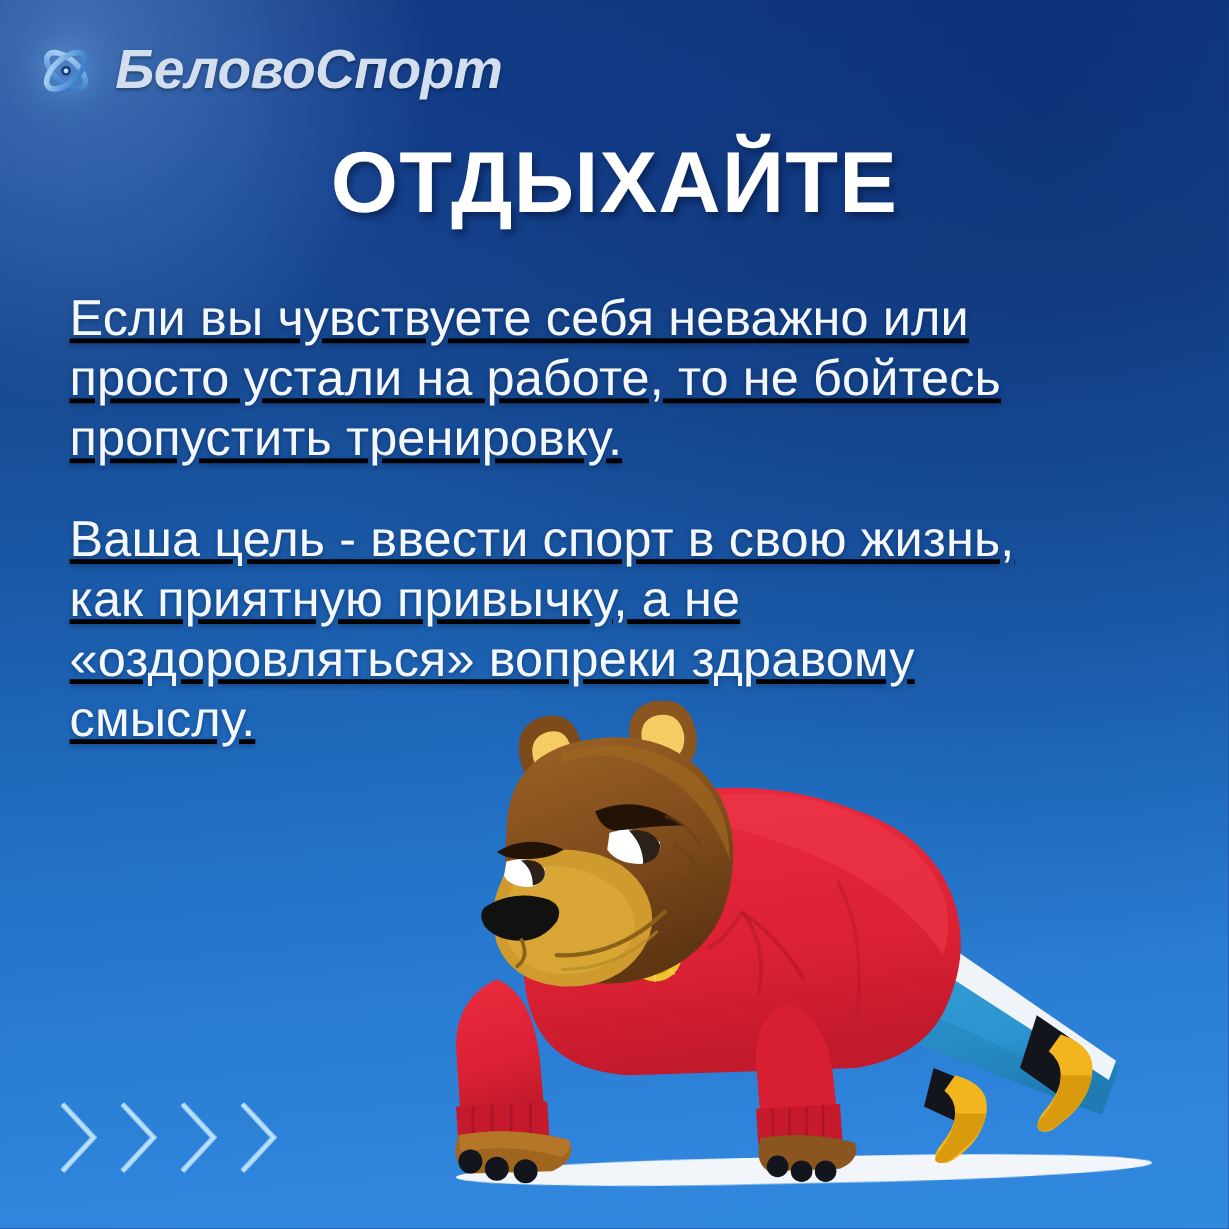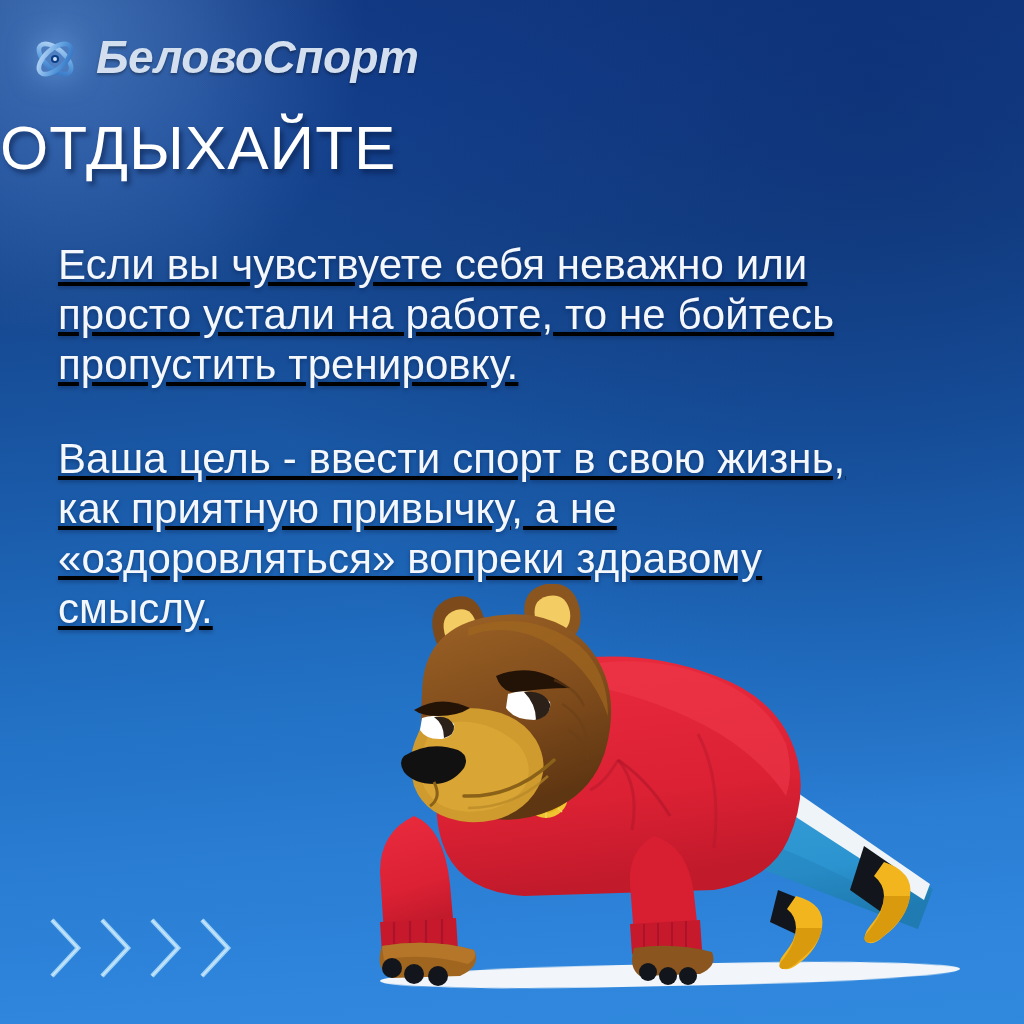--- a/index.html
+++ b/index.html
@@ -49,22 +49,23 @@
     letter-spacing:-.5px;
     color:#d3dfee;
     text-shadow:0 2px 3px rgba(0,0,0,.35);
     white-space:nowrap;
   }
 
   
   .headline{
     position:absolute;
     top:112px; left:0; width:100%;
-    font-size:62px;
-    font-weight:normal;
+    text-align:center;
+    font-size:72px;
+    font-weight:bold;
     letter-spacing:1px;
     color:#ffffff;
     text-shadow:3px 4px 5px rgba(3,22,60,.55);
   }
 
   
   .body-copy{
     position:absolute;
     left:58px; top:240px;
     width:880px;
@@ -72,21 +73,21 @@
   }
   .para{
     font-size:42px;
     line-height:1.19;
     color:#f4f8fd;
     font-weight:normal;
     letter-spacing:.1px;
     text-shadow:0 2px 4px rgba(4,25,65,.40);
     white-space:pre-line;
   }
-  .para + .para{ margin-top:44px; }
+  .para + .para{ margin-top:34px; }
 
   
   .chevrons{
     position:absolute;
     left:42px; bottom:40px;
     display:flex; align-items:center; gap:2px;
   }
   .chev{ display:block; }
 
   

